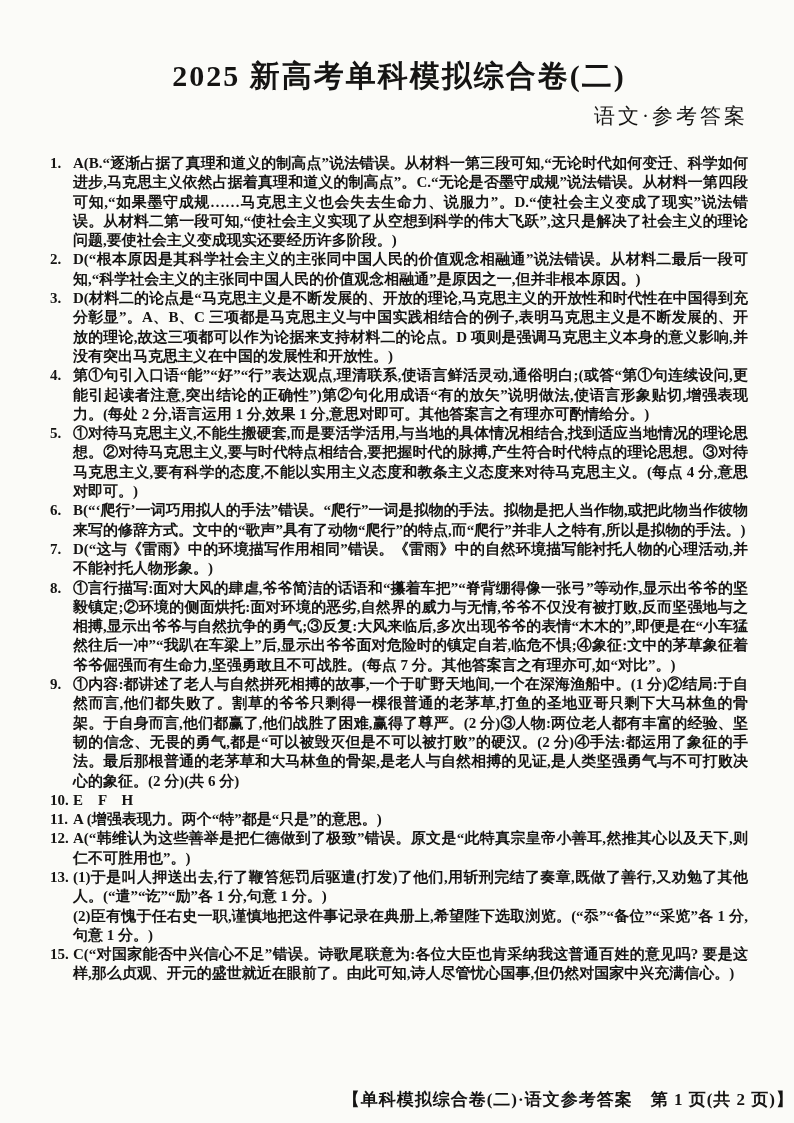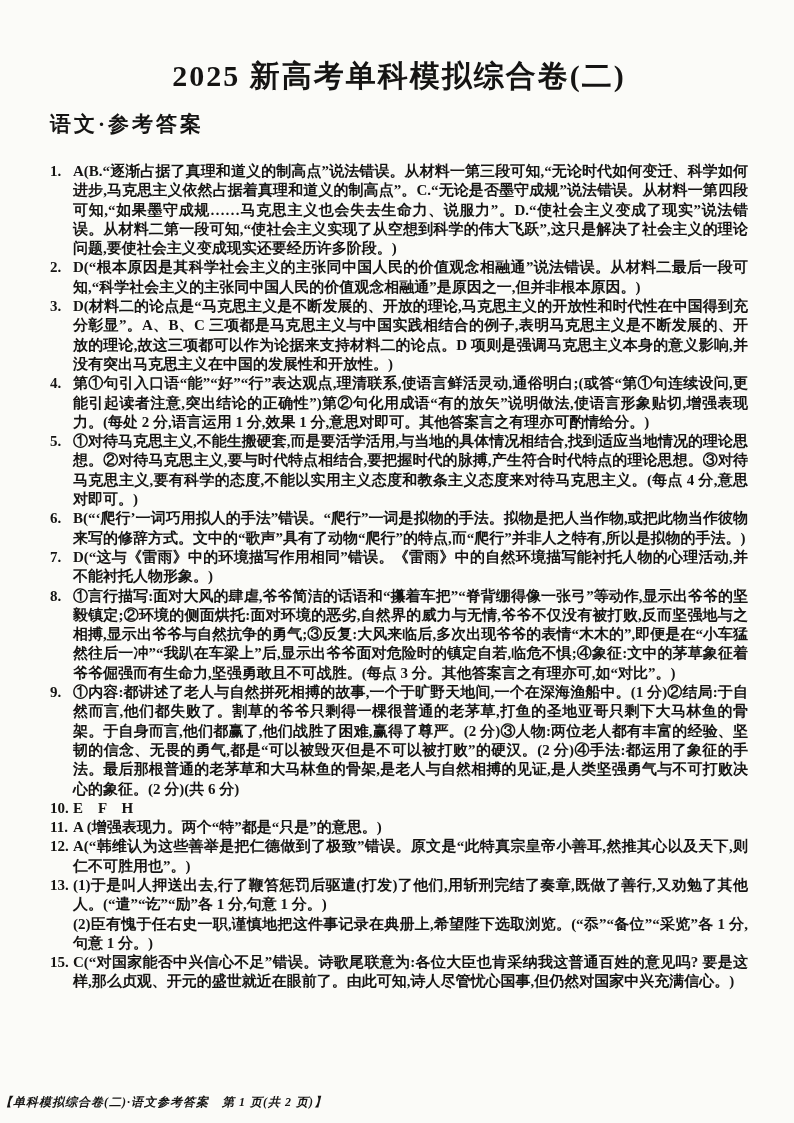--- a/index.html
+++ b/index.html
@@ -15,25 +15,25 @@
     overflow:hidden;
   }
   .title{
     text-align:center;
     font-size:30px;
     font-weight:bold;
     letter-spacing:2px;
     line-height:1.2;
   }
   .subtitle{
-    text-align:left;
+    text-align:right;
     font-size:21px;
-    font-weight:bold;
+    font-weight:normal;
     letter-spacing:3px;
-    margin-top:16px;
+    margin-top:8px;
   }
   .answers{
     margin-top:24px;
     font-size:15px;
     line-height:19.3px;
     font-weight:600;
   }
   .answer{
     display:flex;
     align-items:flex-start;
@@ -45,25 +45,24 @@
   }
   .answer .txt{
     flex:1 1 auto;
     text-align:justify;
     white-space:pre-wrap;
   }
   .footer{
     position:absolute;
     left:0;right:0;
     bottom:12px;
-    text-align:left;
-    font-size:12px;
+    text-align:right;
+    font-size:17px;
     font-weight:600;
     letter-spacing:1px;
-    font-style:italic;
   }
 </style>
 </head>
 <body>
 
 <div class="page">
 
   <div class="title">2025 新高考单科模拟综合卷(二)</div>
   <div class="subtitle">语文·参考答案</div>
 
@@ -91,21 +90,21 @@
     <div class="answer">
       <span class="num">6.</span>
       <div class="txt">B(“‘爬行’一词巧用拟人的手法”错误。“爬行”一词是拟物的手法。拟物是把人当作物,或把此物当作彼物来写的修辞方式。文中的“歌声”具有了动物“爬行”的特点,而“爬行”并非人之特有,所以是拟物的手法。)</div>
     </div>
     <div class="answer">
       <span class="num">7.</span>
       <div class="txt">D(“这与《雷雨》中的环境描写作用相同”错误。《雷雨》中的自然环境描写能衬托人物的心理活动,并不能衬托人物形象。)</div>
     </div>
     <div class="answer">
       <span class="num">8.</span>
-      <div class="txt">①言行描写:面对大风的肆虐,爷爷简洁的话语和“攥着车把”“脊背绷得像一张弓”等动作,显示出爷爷的坚毅镇定;②环境的侧面烘托:面对环境的恶劣,自然界的威力与无情,爷爷不仅没有被打败,反而坚强地与之相搏,显示出爷爷与自然抗争的勇气;③反复:大风来临后,多次出现爷爷的表情“木木的”,即便是在“小车猛然往后一冲”“我趴在车梁上”后,显示出爷爷面对危险时的镇定自若,临危不惧;④象征:文中的茅草象征着爷爷倔强而有生命力,坚强勇敢且不可战胜。(每点 3 分。其他答案言之有理亦可,如“对比”。)</div>
+      <div class="txt">①言行描写:面对大风的肆虐,爷爷简洁的话语和“攥着车把”“脊背绷得像一张弓”等动作,显示出爷爷的坚毅镇定;②环境的侧面烘托:面对环境的恶劣,自然界的威力与无情,爷爷不仅没有被打败,反而坚强地与之相搏,显示出爷爷与自然抗争的勇气;③反复:大风来临后,多次出现爷爷的表情“木木的”,即便是在“小车猛然往后一冲”“我趴在车梁上”后,显示出爷爷面对危险时的镇定自若,临危不惧;④象征:文中的茅草象征着爷爷倔强而有生命力,坚强勇敢且不可战胜。(每点 7 分。其他答案言之有理亦可,如“对比”。)</div>
     </div>
     <div class="answer">
       <span class="num">9.</span>
       <div class="txt">①内容:都讲述了老人与自然拼死相搏的故事,一个于旷野天地间,一个在深海渔船中。(1 分)②结局:于自然而言,他们都失败了。割草的爷爷只剩得一棵很普通的老茅草,打鱼的圣地亚哥只剩下大马林鱼的骨架。于自身而言,他们都赢了,他们战胜了困难,赢得了尊严。(2 分)③人物:两位老人都有丰富的经验、坚韧的信念、无畏的勇气,都是“可以被毁灭但是不可以被打败”的硬汉。(2 分)④手法:都运用了象征的手法。最后那根普通的老茅草和大马林鱼的骨架,是老人与自然相搏的见证,是人类坚强勇气与不可打败决心的象征。(2 分)(共 6 分)</div>
     </div>
     <div class="answer">
       <span class="num">10.</span>
       <div class="txt">E　F　H</div>
     </div>
     <div class="answer">

